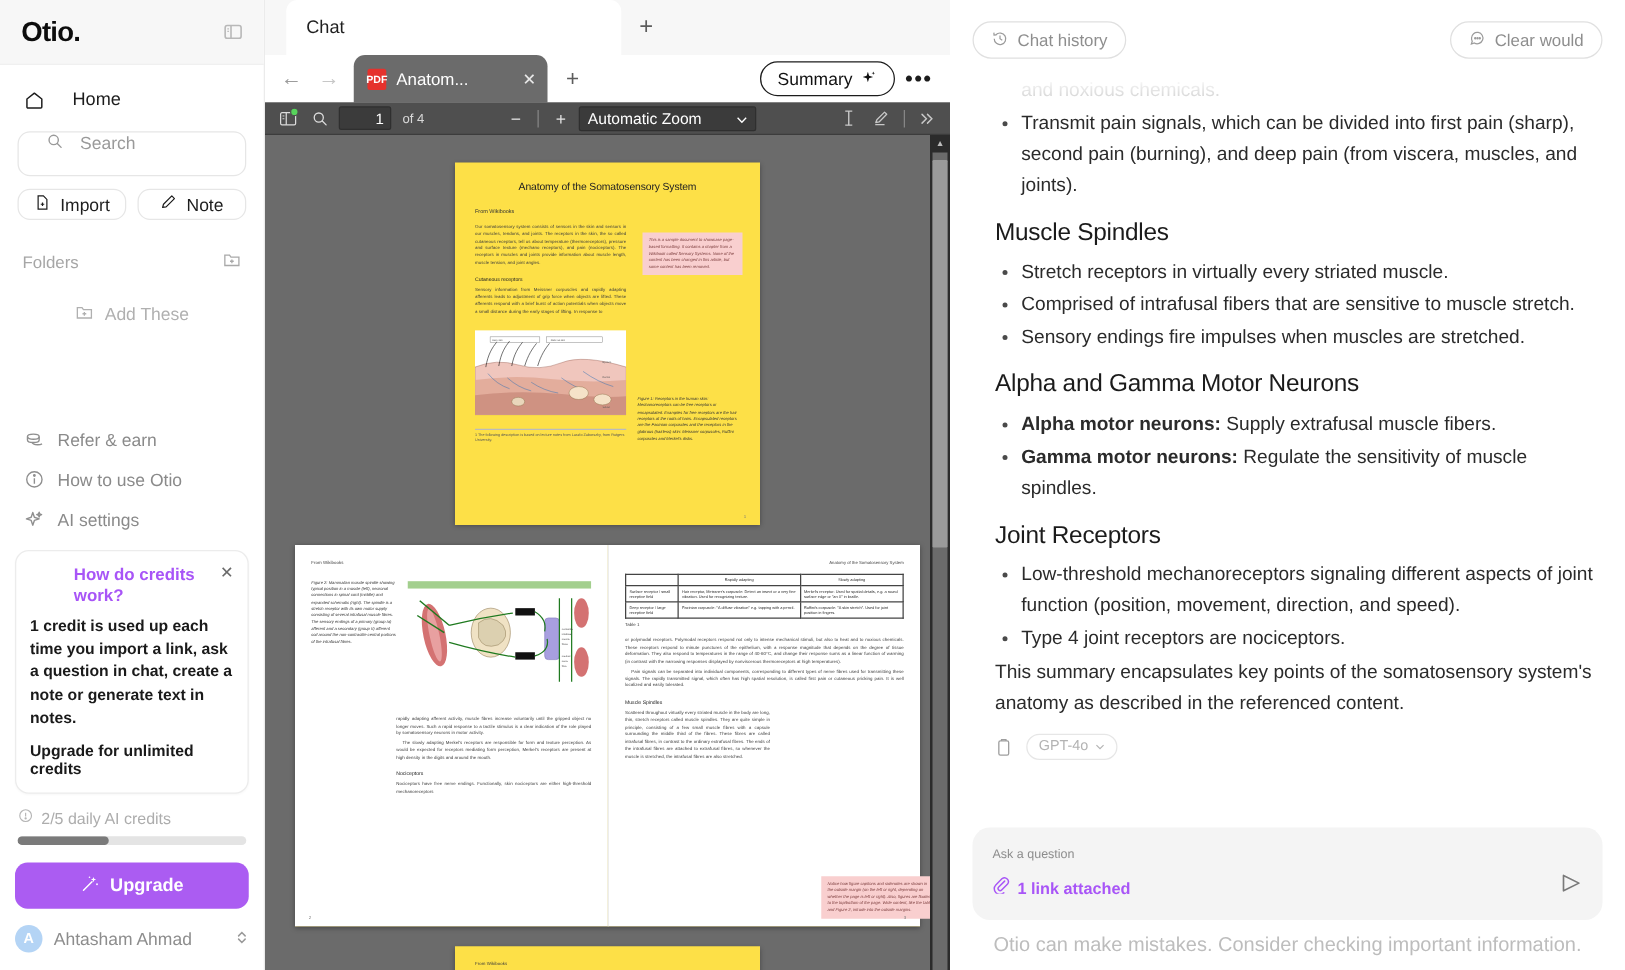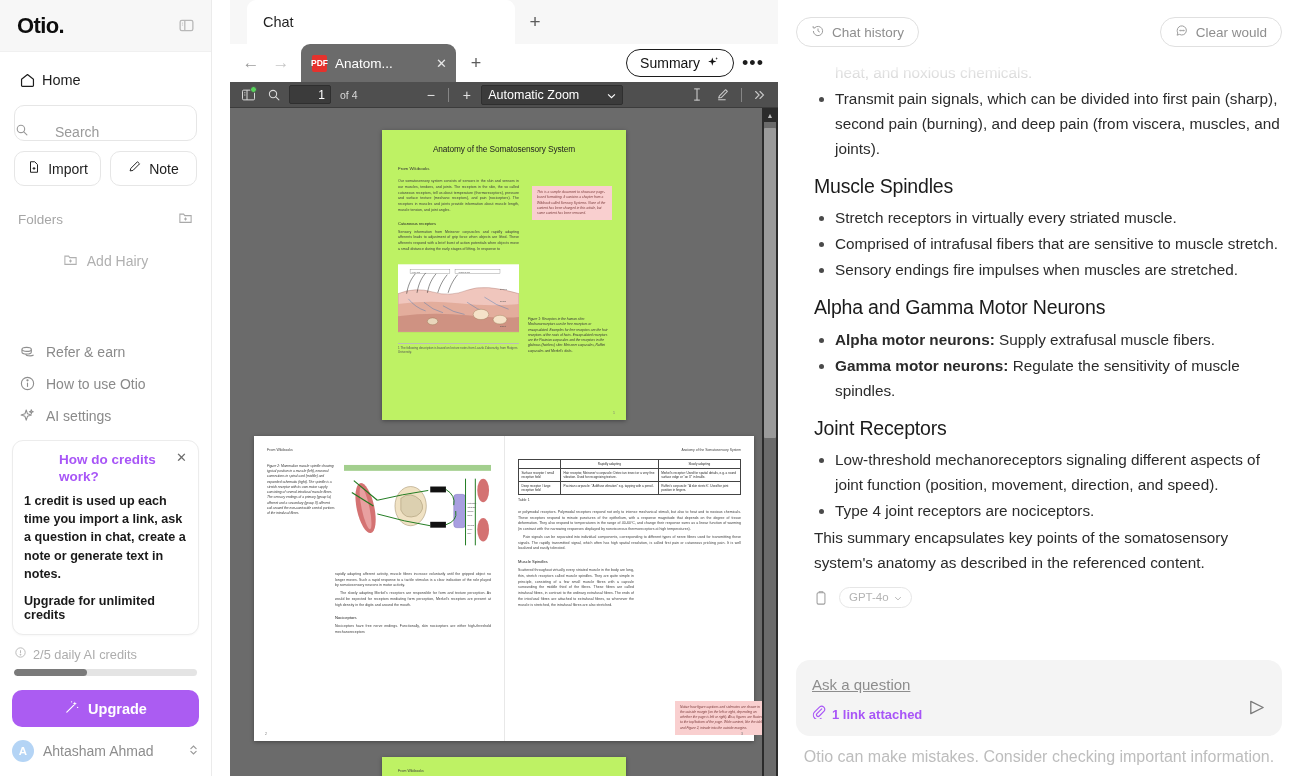--- a/index.html
+++ b/index.html
@@ -24,35 +24,35 @@
     height: 52px; background: #f7f7f7;
     display: flex; align-items: center; justify-content: space-between;
     padding: 0 16px 0 17px;
     border-bottom: 1px solid #f0f0f0;
   }
   .logo { font-size: 22px; font-weight: 700; letter-spacing: -0.6px; color: #0d0d0d; }
   .panel-toggle { color: #b8b8b8; display: flex; align-items: center; cursor: pointer; }
 
   .sb-body { padding: 12px 10px 0 10px; flex: 0 0 auto; }
   .nav-item {
-    display: flex; align-items: center; gap: 6px;
+    display: flex; align-items: center; gap: 22px;
     padding: 7px 8px; border-radius: 8px;
     font-size: 14.5px; color: #1d1d1d; cursor: pointer;
   }
   .nav-item .ico { width: 18px; height: 18px; display:flex; align-items:center; justify-content:center; color:#1d1d1d; }
 
   .search-box {
     margin: 9px 4px 0 4px;
     height: 36px; border: 1px solid #e6e6e6; border-radius: 10px;
-    display: flex; align-items: flex-end; gap: 26px; padding: 0 0;
+    display: flex; align-items: flex-start; gap: 13px; padding: 0 22px;
     color: #9a9a9a; font-size: 14px; cursor: text; background:#fff;
   }
   .btn-row { display: flex; gap: 9px; margin: 10px 4px 0 4px; }
   .pill-btn {
-    flex: 1; height: 35px; border: 1px solid #e6e6e6; border-radius: 10px;
+    flex: 1; height: 25px; border: 1px solid #e6e6e6; border-radius: 10px;
     display: flex; align-items: center; justify-content: center; gap: 7px;
     font-size: 14px; color: #1d1d1d; cursor: pointer; background:#fff;
   }
   .folders-row {
     display: flex; align-items: center; justify-content: space-between;
     margin: 24px 8px 0 8px; color: #a6a6a6; font-size: 13.5px;
   }
   .folders-row .add { cursor: pointer; color:#a9a9a9; }
   .add-folder {
     display: flex; align-items: center; justify-content: center; gap: 9px;
@@ -103,21 +103,21 @@
   }
   .avatar {
     width: 22px; height: 22px; border-radius: 50%;
     background: #b4d4f5; color:#fff; font-size: 11.5px; font-weight:700;
     display:flex; align-items:center; justify-content:center; flex:0 0 22px;
   }
   .user-name { flex:1; font-size: 14px; color: #8d8d8d; }
   .user-chev { color:#9a9a9a; font-size: 11px; line-height:1; }
 
   
-  .center { flex: 0 0 548px; width: 548px; height:667px; display:flex; flex-direction:column; background:#ffffff;margin-left:18px; }
+  .center { flex: 0 0 548px; width: 548px; height:667px; display:flex; flex-direction:column; background:#ffffff; }
   .tabstrip {
     height: 52px; background: #f7f7f7; display:flex; align-items:flex-end; padding-left: 17px;
   }
   .chat-tab {
     height: 44px; min-width: 268px; background: #ffffff;
     border-radius: 9px 9px 0 0; display:flex; align-items:center;
     padding: 0 16px; font-size: 14.5px; color:#1f1f1f; cursor:pointer;
   }
   .tab-plus { width: 40px; height:44px; display:flex; align-items:center; justify-content:center; color:#5c5c5c; font-size:19px; cursor:pointer;}
 
@@ -163,21 +163,21 @@
   .zoom-btn { width:21px;height:20px;display:flex;align-items:center;justify-content:center;font-size:14px;cursor:pointer;color:#e2e2e2;}
   .tb-sep { width:1px;height:14px;background:#868686;margin:0 3px; }
   .zoom-select {
     height:20px;background:#3b3b3b;border:1px solid #2f2f2f;border-radius:2px;
     display:flex;align-items:center;gap:8px;padding:0 6px;color:#fff;font-size:12.5px;cursor:pointer;
     min-width:142px; justify-content:space-between;
   }
 
   .pdf-scroll { flex:1; position:relative; overflow:hidden; background:#6b6b6b; }
   .pdf-page {
-    background:#bef264; margin: 0 auto; position:relative;
+    background:#fde047; margin: 0 auto; position:relative;
     box-shadow: 0 1px 4px rgba(0,0,0,0.35);
   }
   .page1 { width: 244px; height: 290px; margin-top: 22px; padding: 14px 16px; }
   .page-wide { width: 500px; height: 305px; margin-top: 16px; display:flex; }
   .page-half { width:250px; height:100%; background:#fff; padding:12px 13px; position:relative; }
   .page-half + .page-half { border-left:1px solid #e8e8e8; }
   .page3 { width: 244px; height: 40px; margin-top: 16px; padding: 12px 16px; }
 
   .ttl { font-size:8.3px; color:#222; font-weight:400; text-align:center; margin-bottom:12px; letter-spacing:-0.1px;}
   .byline { font-size:4.4px; color:#333; margin-bottom:8px; }
@@ -240,21 +240,21 @@
   .model-pill {
     height:21px; border:1px solid #e6e6e6; border-radius:11px;
     display:flex;align-items:center;gap:5px;padding:0 9px;
     font-size:11.5px;color:#b3b3b3;cursor:pointer;
   }
   .composer-wrap { padding: 8px 18px 0 18px; flex: 0 0 auto; }
   .composer {
     background:#f4f4f4; border-radius:14px; padding: 16px 16px 13px 16px;
     position:relative; min-height:74px;
   }
-  .composer .ph { font-size:15px; color:#8d8d8d;text-decoration:underline; }
+  .composer .ph { font-size:10px; color:#8d8d8d; }
   .attach-row { display:flex; align-items:center; gap:6px; margin-top:12px; }
   .attach-text { font-size:13px; font-weight:700; color:#a855f7; }
   .send-btn { position:absolute; right:16px; bottom:15px; color:#7a7a7a; cursor:pointer; }
   .disclaimer { text-align:center; font-size:16px; color:#bdbdbd; padding: 12px 0 10px 0; }
 </style>
 </head>
 <body>
 
 <div class="app">
 
@@ -324,21 +324,21 @@
       </div>
 
       <div class="add-folder">
         <span>
           <svg width="15" height="15" viewBox="0 0 20 20" fill="none" stroke="#b0b0b0" stroke-width="1.4">
             <path d="M2.5 5.5h5l1.5 2h8.5v9h-15z"></path>
               <line x1="10" y1="10" x2="10" y2="14"></line>
               <line x1="8" y1="12" x2="12" y2="12"></line>
           </svg>
         </span>
-        <span>Add Hairy</span>
+        <span>Add These</span>
       </div>
     </div>
 
     <div class="sb-spacer"></div>
 
     <div class="sb-links">
       <div class="sb-link">
         <span class="ico">
           <svg width="17" height="17" viewBox="0 0 20 20" fill="none" stroke="#8f8f8f" stroke-width="1.3">
             <ellipse cx="9" cy="7.5" rx="5.5" ry="2.4"></ellipse>

